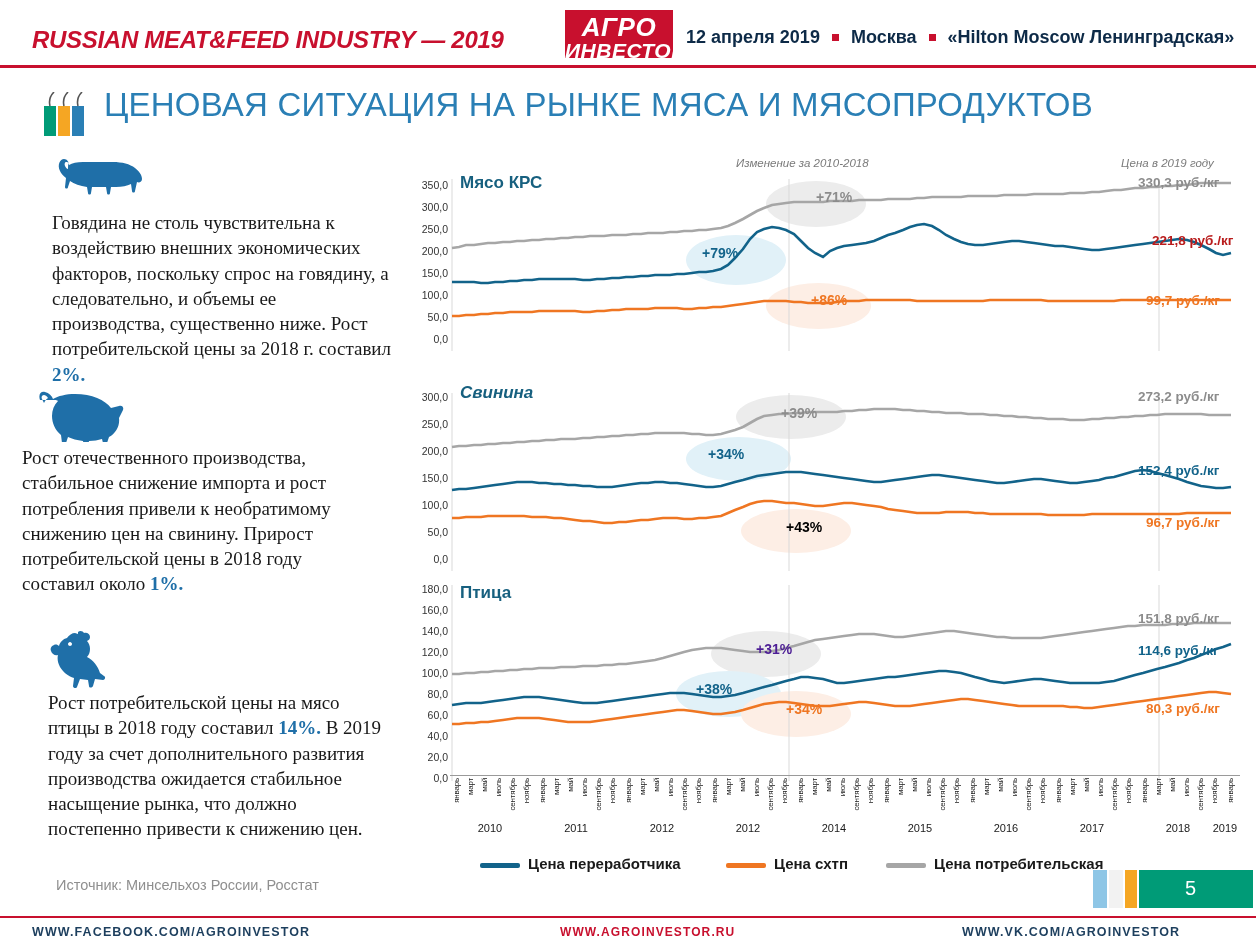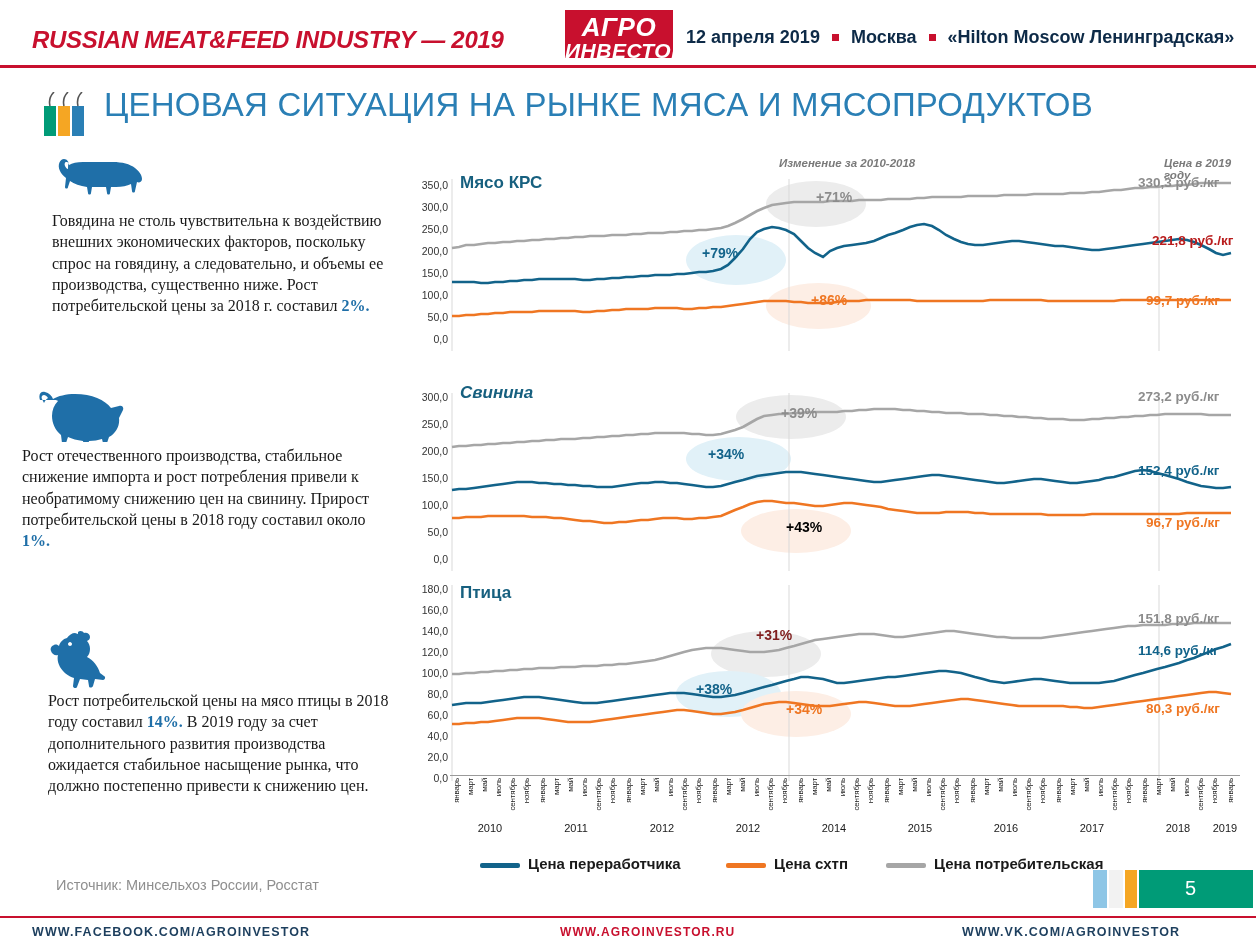--- a/index.html
+++ b/index.html
@@ -47,32 +47,32 @@
     font-size:33px; color:#2a7fb5; letter-spacing:0.2px;
     white-space:nowrap;
   }
 
   
   .left-col { position:absolute; left:0; top:155px; width:390px; height:700px; }
   .animal-icon { position:absolute; }
   .blurb {
     position:absolute;
     font-family:"Liberation Serif", serif;
-    font-size:16px; line-height:1.33; color:#1a1a1a;
+    font-size:19px; line-height:1.33; color:#1a1a1a;
   }
   .blurb b.hl { color:#1f6fa8; font-weight:bold; }
   .blurb.b1 { left:52px; top:55px; width:340px; }
   .blurb.b2 { left:22px; top:290px; width:355px; }
   .blurb.b3 { left:48px; top:535px; width:345px; }
 
   
   .chart-area { position:absolute; left:386px; top:155px; width:860px; height:710px; }
   .note {
-    position:absolute; font-style:italic; font-weight:bold;
-    font-size:11.5px; color:#7a7a7a;margin-left:43px;
+    position:absolute; font-style:italic; font-weight:normal;
+    font-size:11.5px; color:#7a7a7a;
   }
   .note.center { left:350px; top:2px; }
   .note.right  { left:735px; top:2px; }
 
   .panel { position:absolute; left:0; width:860px; }
   .panel-title {
     position:absolute; font-weight:bold; font-size:17px; color:#17607f;
   }
   .plot {
     position:absolute; left:64px; width:788px;
@@ -271,21 +271,21 @@
     <div class="blob blue" style="left:290px; top:88px;  width:105px; height:46px;"></div>
     <div class="blob orange" style="left:355px; top:108px; width:110px; height:46px;"></div>
     <svg class="plot" style="top:2px;" width="788" height="196" viewBox="0 0 788 196" preserveAspectRatio="none">
       <line class="vline" x1="2" y1="0" x2="2" y2="196"></line>
       <line class="vline" x1="339" y1="0" x2="339" y2="196"></line>
       <line class="vline" x1="709" y1="0" x2="709" y2="196"></line>
       <polyline fill="none" stroke="#a6a6a6" stroke-width="2.6" points="2,89 9,89 16,88 24,88 31,87 38,87 45,86 53,86 60,85 67,85 74,84 82,84 89,83 96,83 104,83 111,82 118,82 125,82 133,81 140,81 147,81 154,80 162,80 169,79 176,79 183,78 191,77 198,76 205,75 213,73 220,71 227,69 234,67 242,65 249,64 256,63 263,63 271,63 278,64 285,65 293,66 300,67 307,67 314,67 322,66 329,65 336,63 344,61 351,59 358,57 365,55 373,54 380,53 387,52 394,51 402,50 409,49 416,49 424,49 431,50 438,51 445,52 453,52 460,51 467,50 474,49 482,48 489,47 496,46 504,46 511,47 518,48 525,49 533,50 540,51 547,52 554,52 562,53 569,53 576,53 584,53 591,53 598,52 605,51 613,50 620,49 627,48 634,47 642,46 649,45 656,44 664,43 671,42 678,41 685,41 693,40 700,40 707,40 715,40 722,39 729,39 737,39 744,38 751,38 759,38 766,38 773,38 781,38"></polyline>
       <polyline fill="none" stroke="#12638a" stroke-width="2.6" points="2,120 9,119 16,118 24,118 31,118 38,117 45,116 53,115 60,114 67,113 74,112 82,112 89,112 96,113 104,114 111,115 118,116 125,117 133,118 140,118 147,118 154,117 162,116 169,115 176,114 183,113 191,112 198,111 205,110 213,109 220,108 227,108 234,108 242,109 249,110 256,111 263,112 271,112 278,111 285,110 293,108 300,106 307,104 314,102 322,100 329,98 336,96 344,94 351,92 358,92 365,93 373,94 380,96 387,98 394,98 402,97 409,96 416,95 424,94 431,93 438,92 445,92 453,91 460,90 467,89 474,88 482,87 489,86 496,86 504,87 511,88 518,90 525,92 533,94 540,96 547,97 554,98 562,97 569,96 576,95 584,94 591,94 598,95 605,96 613,97 620,98 627,98 634,98 642,98 649,98 656,97 664,96 671,94 678,92 685,90 693,88 700,86 707,84 715,82 722,80 729,78 737,75 744,73 751,70 759,67 766,64 773,62 781,59"></polyline>
       <polyline fill="none" stroke="#ef7622" stroke-width="2.6" points="2,139 9,139 16,138 24,138 31,137 38,137 45,136 53,135 60,134 67,133 74,133 82,133 89,133 96,134 104,135 111,136 118,137 125,137 133,137 140,137 147,136 154,135 162,134 169,133 176,132 183,131 191,130 198,129 205,128 213,127 220,126 227,125 234,125 242,126 249,127 256,128 263,129 271,129 278,128 285,127 293,125 300,123 307,121 314,119 322,118 329,117 336,117 344,118 351,119 358,120 365,121 373,121 380,121 387,120 394,119 402,118 409,117 416,117 424,118 431,119 438,120 445,121 453,121 460,121 467,120 474,119 482,118 489,117 496,116 504,115 511,114 518,114 525,115 533,116 540,117 547,118 554,119 562,120 569,121 576,121 584,121 591,121 598,121 605,121 613,121 620,122 627,122 634,123 642,123 649,122 656,121 664,120 671,119 678,118 685,117 693,116 700,115 707,114 715,113 722,112 729,111 737,110 744,109 751,108 759,107 766,107 773,108 781,109"></polyline>
     </svg>
-    <div class="pct" style="left:370px; top:44px;  color:#7f1d1d;">+31%</div>
+    <div class="pct" style="left:370px; top:58px;  color:#4c1d95;">+31%</div>
     <div class="pct" style="left:310px; top:98px;  color:#12638a;">+38%</div>
     <div class="pct" style="left:400px; top:118px; color:#ef7622;">+34%</div>
     <div class="endlabel" style="left:752px; top:28px;  color:#8c8c8c;">151,8 руб./кг</div>
     <div class="endlabel" style="left:752px; top:60px;  color:#12638a;">114,6 руб./кг</div>
     <div class="endlabel" style="left:760px; top:118px; color:#ef7622;">80,3 руб./кг</div>
   </div>
 </div>
 
 <div>
   <div style="position:absolute; left:450px; top:775px; width:790px; height:1px; background:#9a9a9a;"></div>

